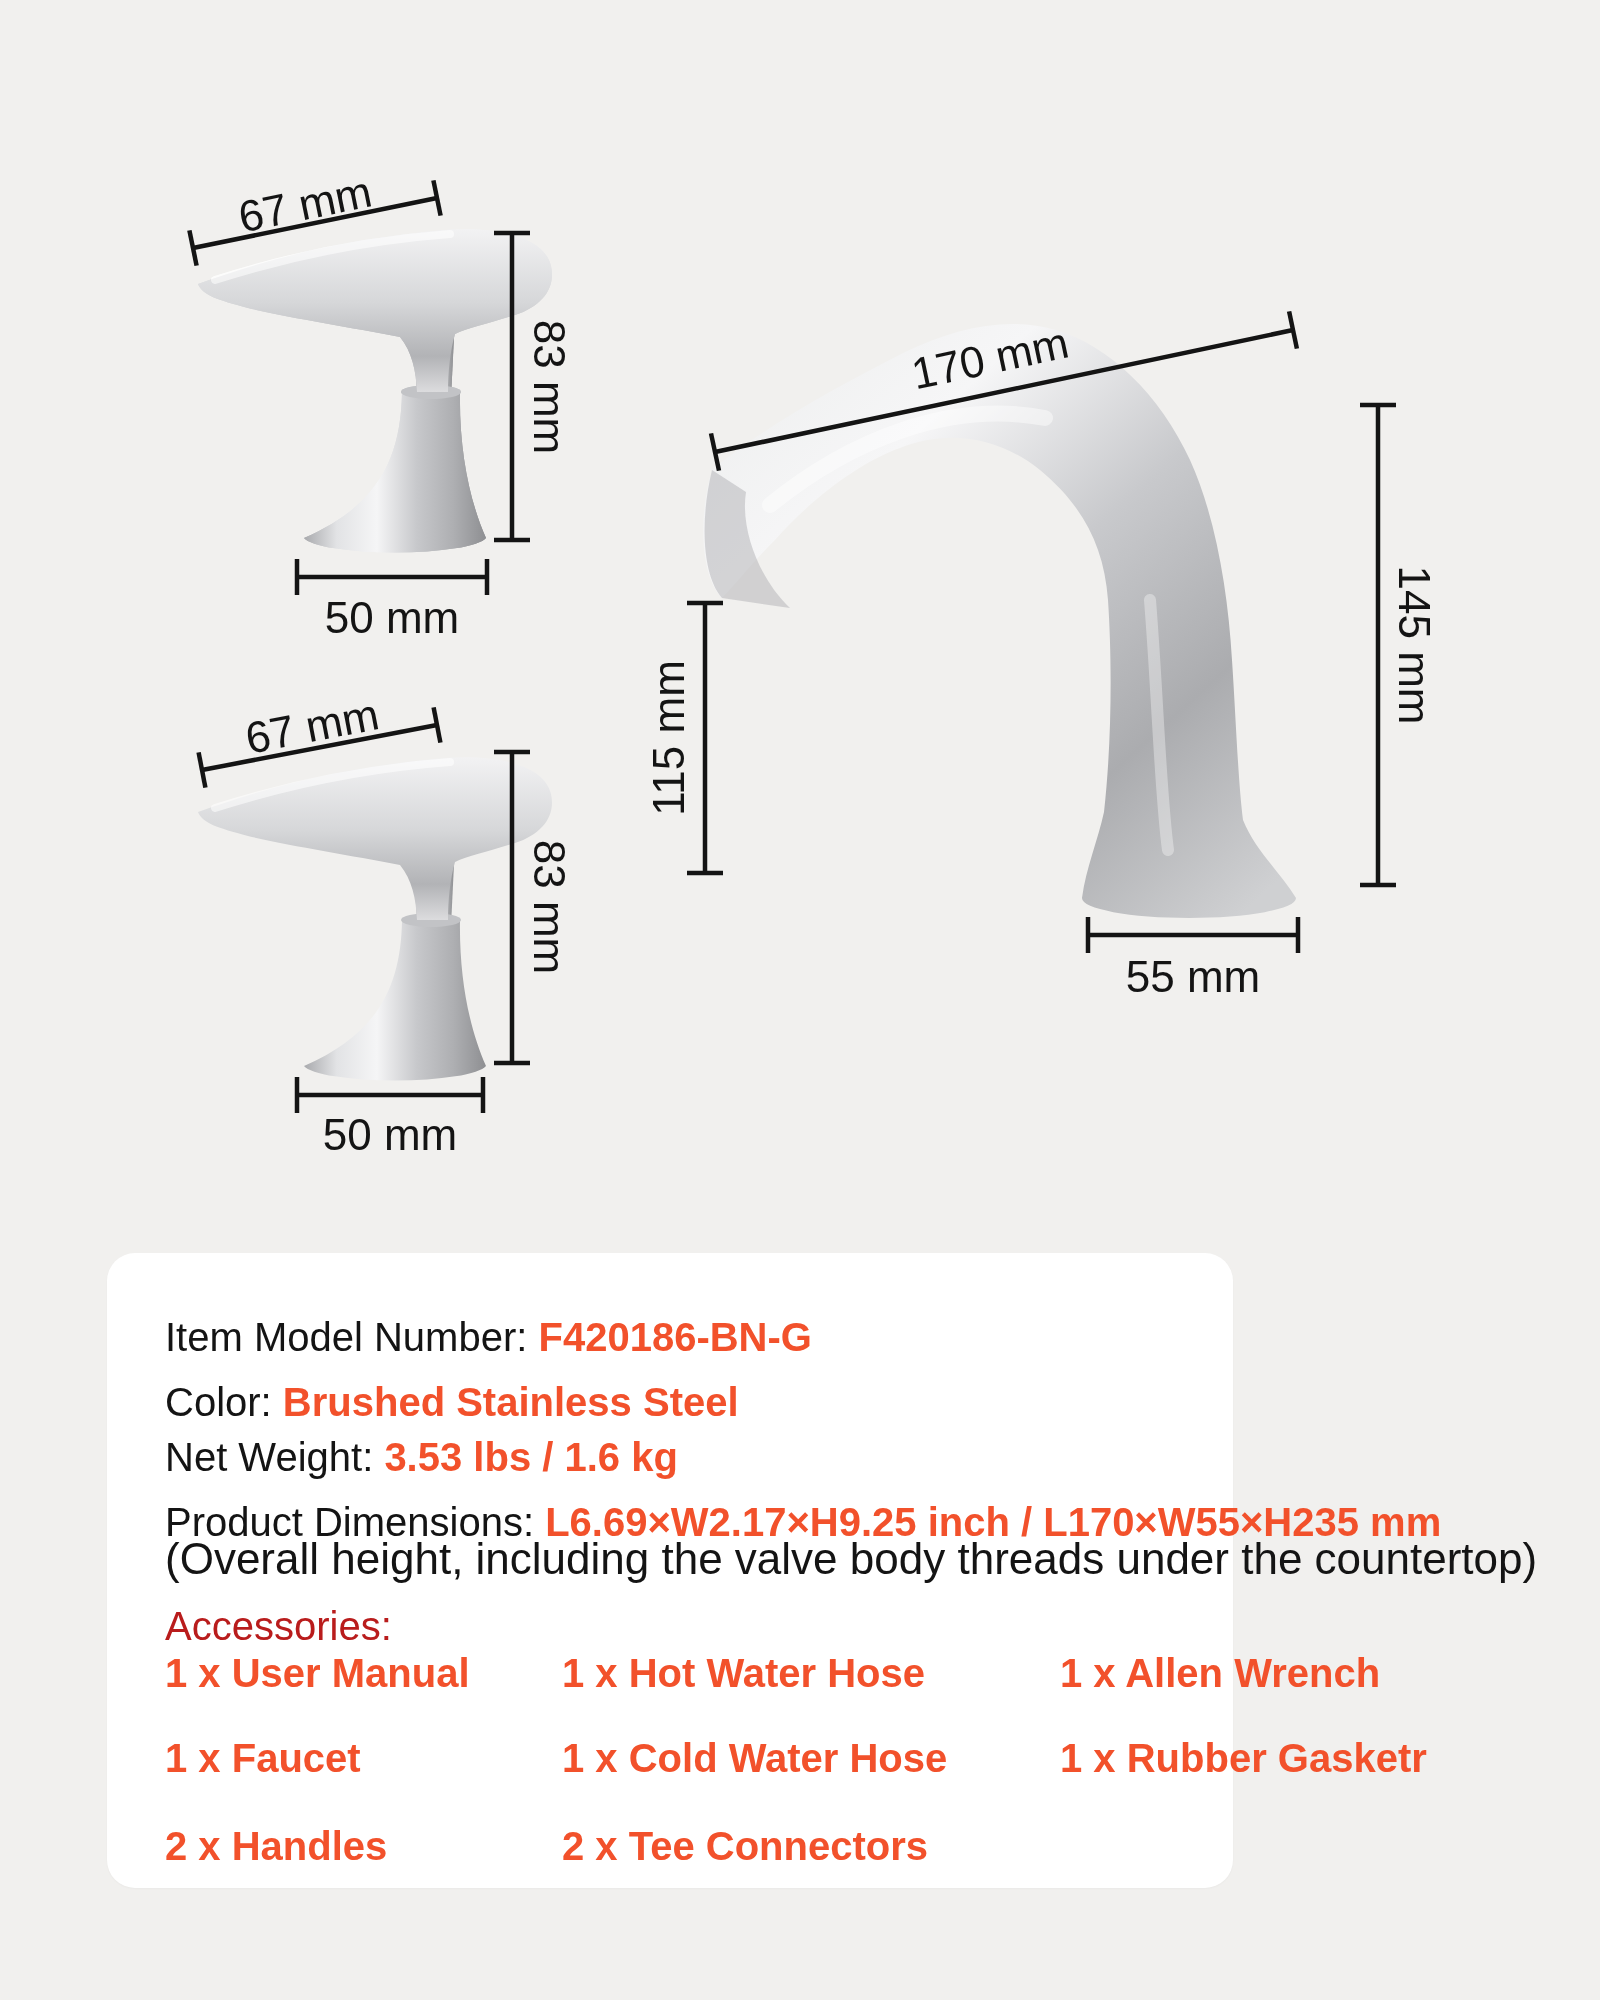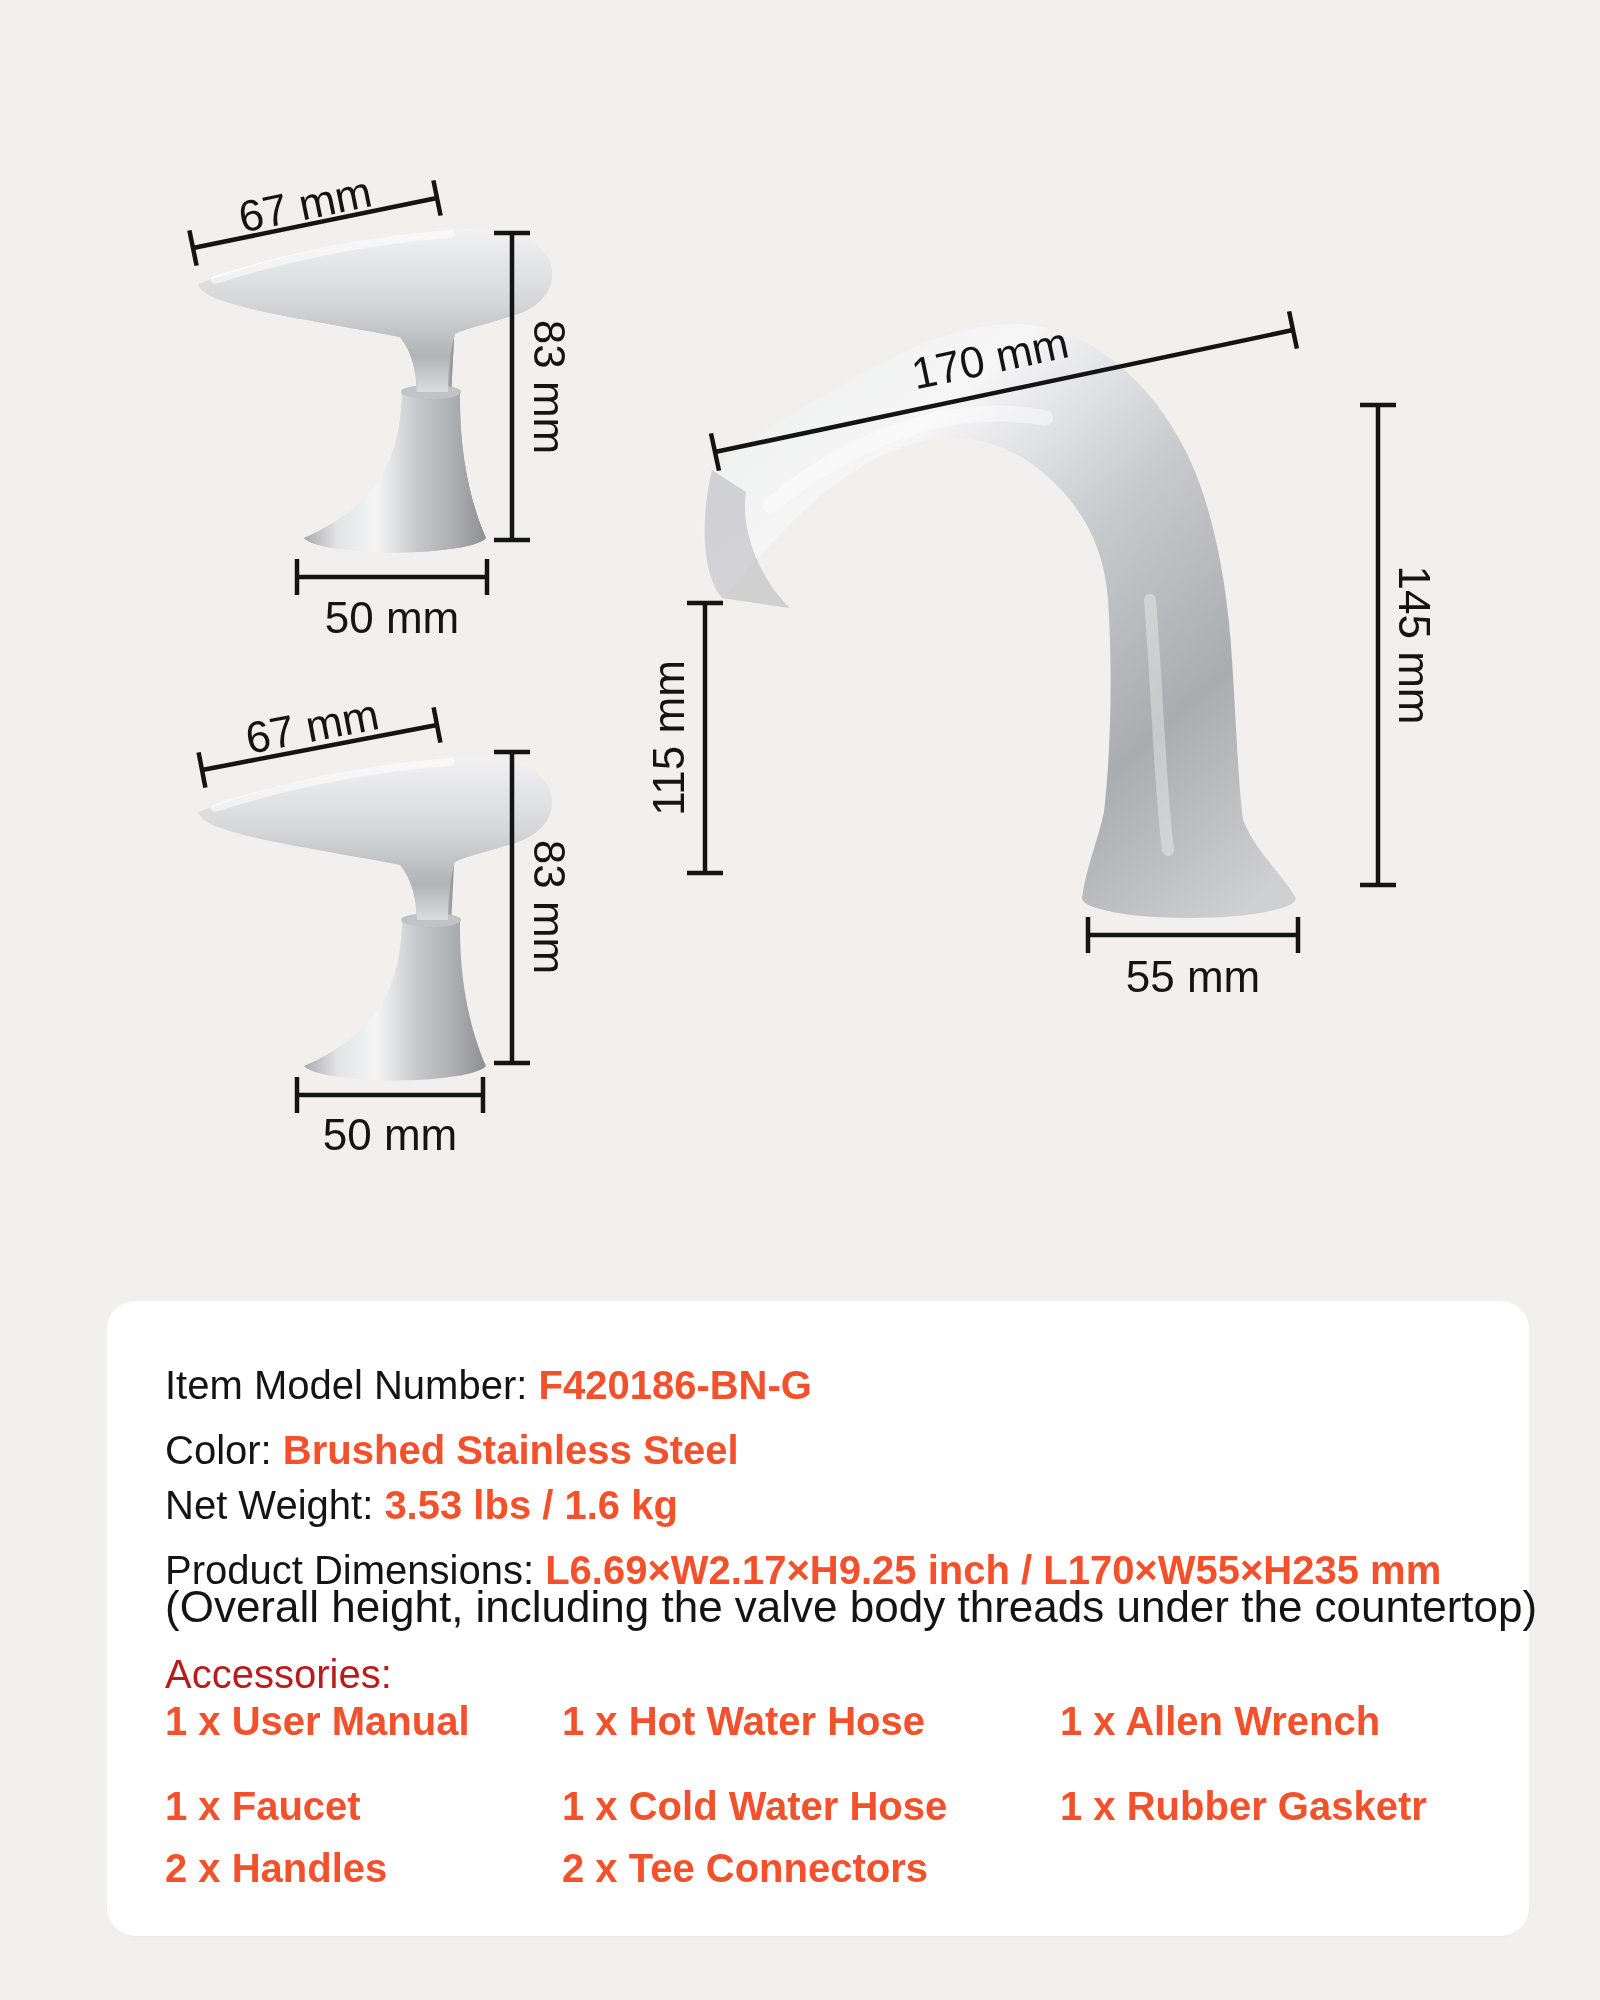--- a/index.html
+++ b/index.html
@@ -13,25 +13,24 @@
   .stage{position:absolute;inset:0;}
   svg{display:block;}
   svg text{
     font-family:"Liberation Sans", sans-serif;
     font-size:44px;
     fill:#141414;
   }
   .info-card{
     position:absolute;
     left:107px;top:1253px;
-    width:1422px;height:635px;
+    width:1126px;height:635px;
     background:#ffffff;
     border-radius:28px;
     box-shadow:0 1px 2px rgba(0,0,0,0.03);
-    margin-top:48px;
   }
   .spec-line{
     position:absolute;
     left:58px;
     height:48px;line-height:48px;
     font-size:40px;color:#141414;
     white-space:nowrap;
   }
   .spec-line .spec-value{
     color:#f2512b;font-weight:700;
@@ -50,21 +49,21 @@
     position:absolute;
     height:48px;line-height:48px;
     font-size:40px;font-weight:700;color:#f2512b;
     white-space:nowrap;
   }
   .acc-col1{left:58px;}
   .acc-col2{left:455px;}
   .acc-col3{left:953px;}
   .acc-row1{top:396px;}
   .acc-row2{top:481px;}
-  .acc-row3{top:543px;}
+  .acc-row3{top:569px;}
 </style>
 </head>
 <body>
 
 <div class="stage">
 
   <svg width="1600" height="1240" viewBox="0 0 1600 1240">
     <defs>
       <linearGradient id="steelCone" x1="0" y1="0" x2="1" y2="0">
         <stop offset="0" stop-color="#a9aaad"></stop>

